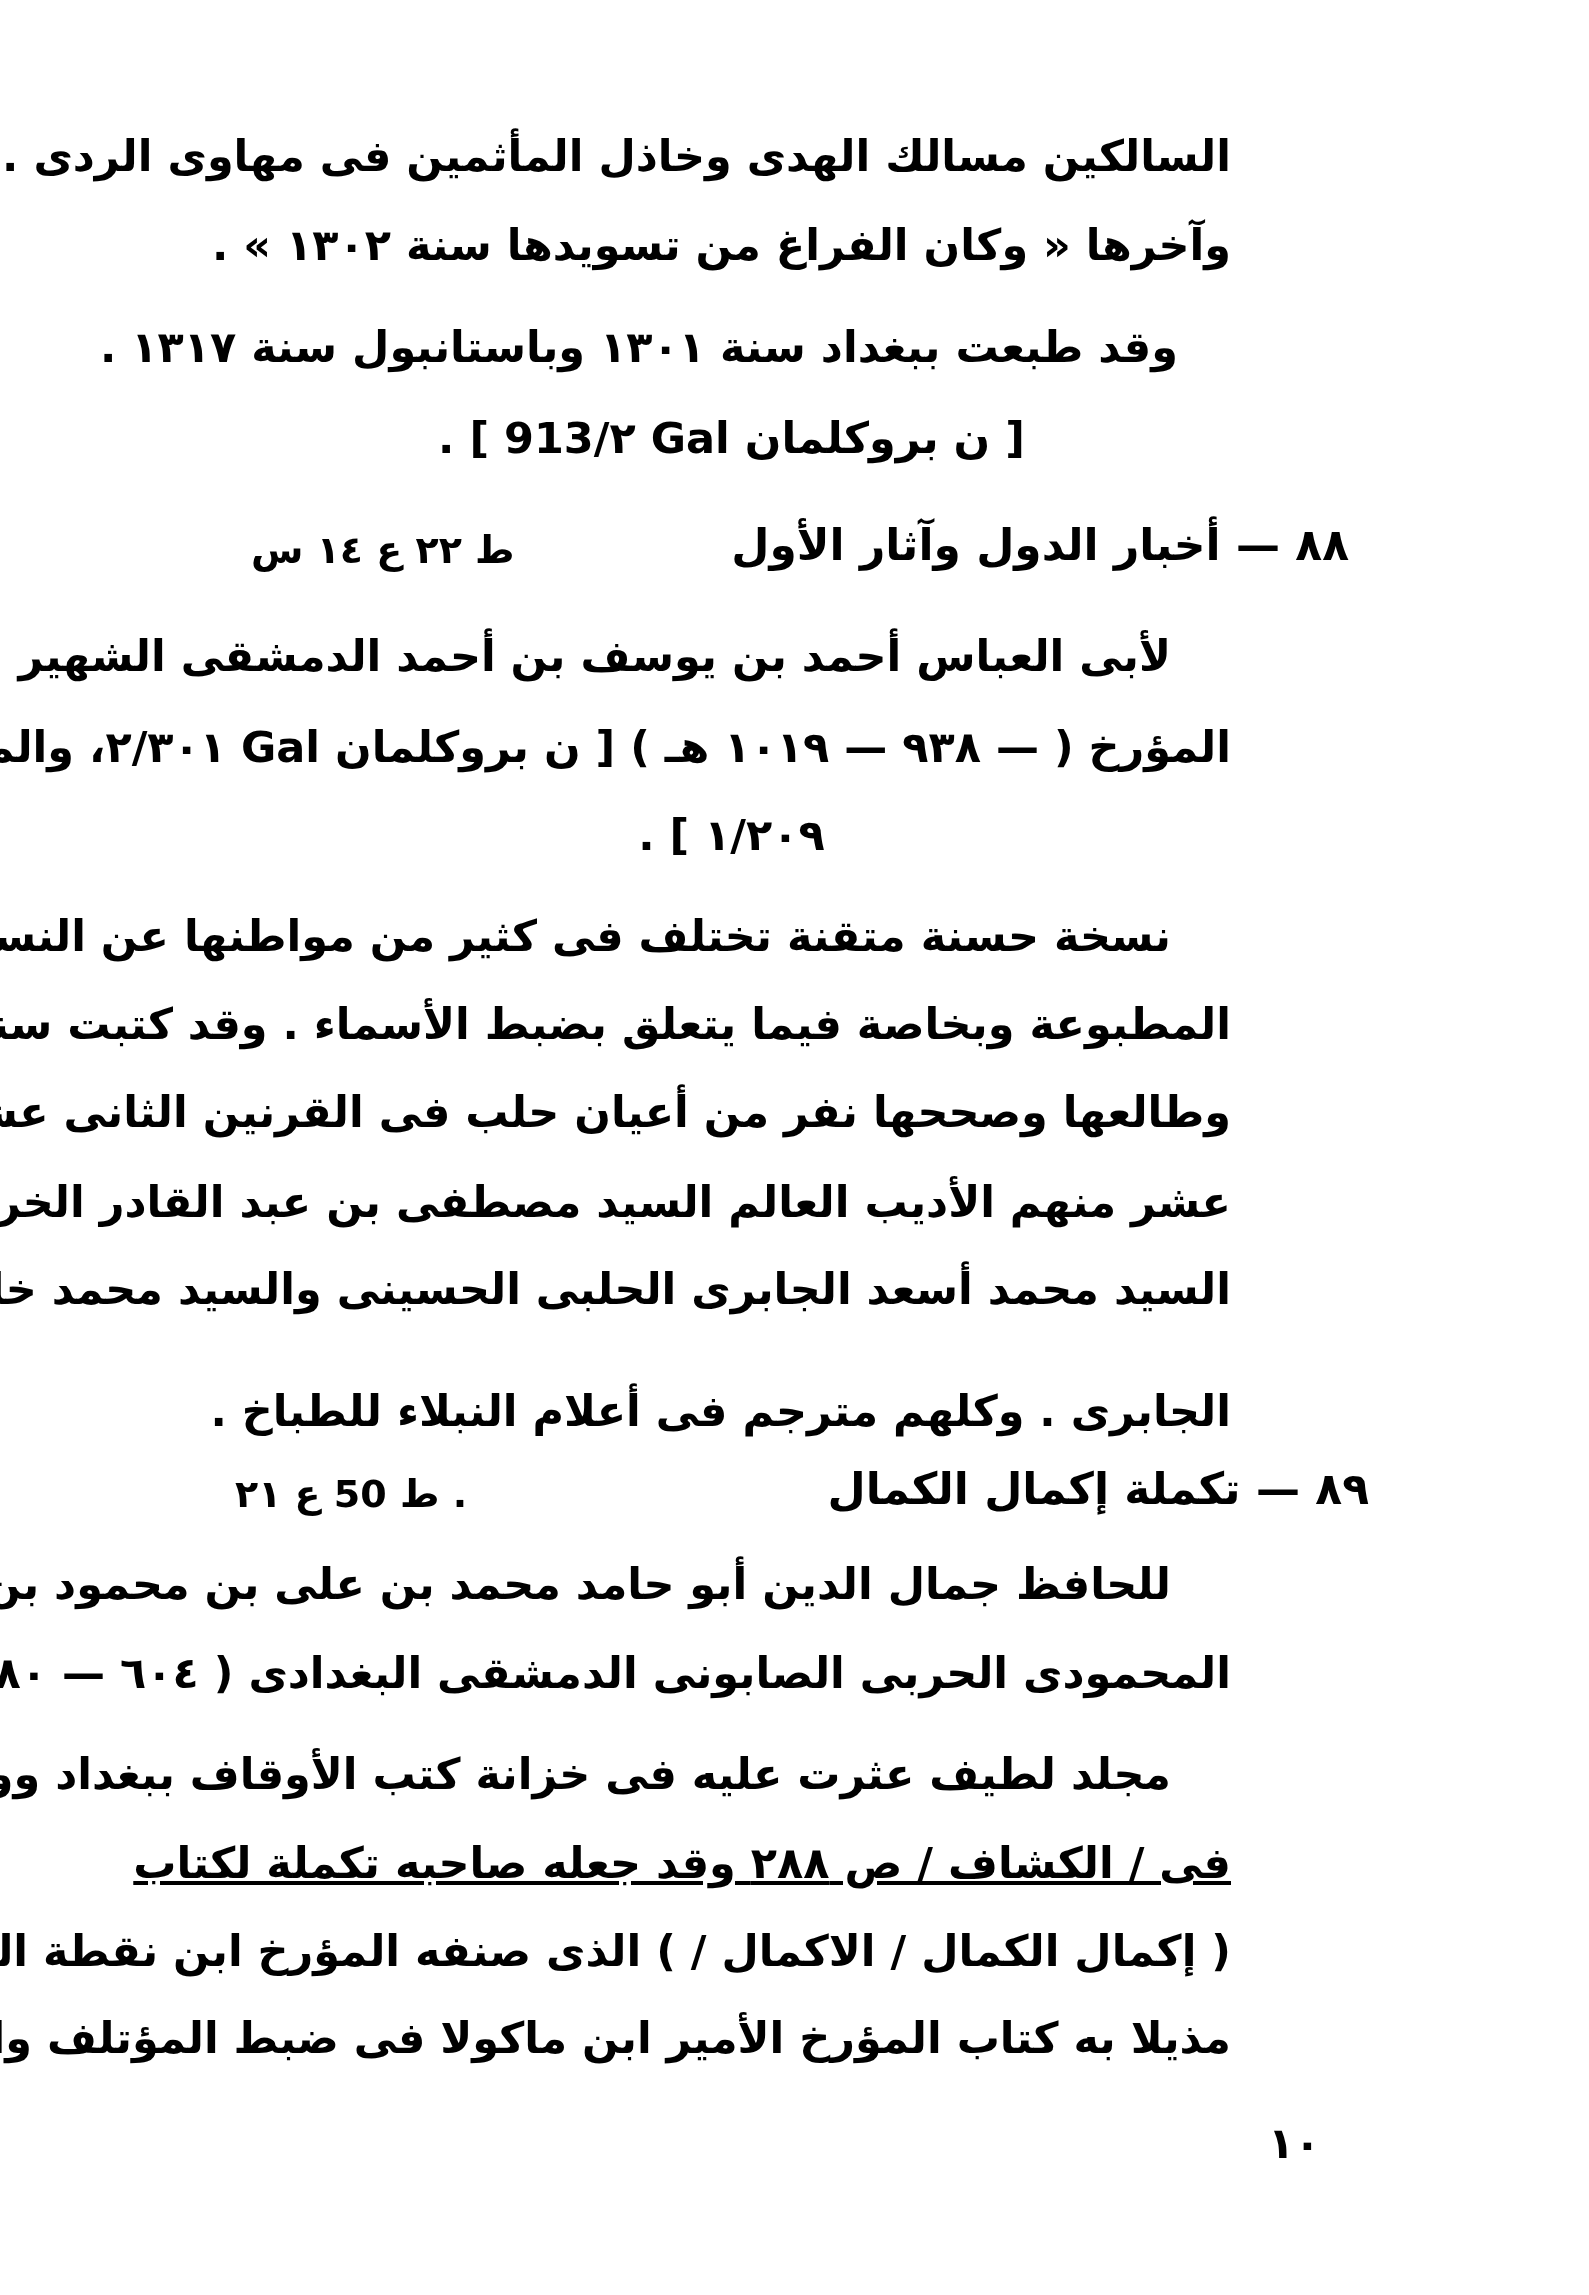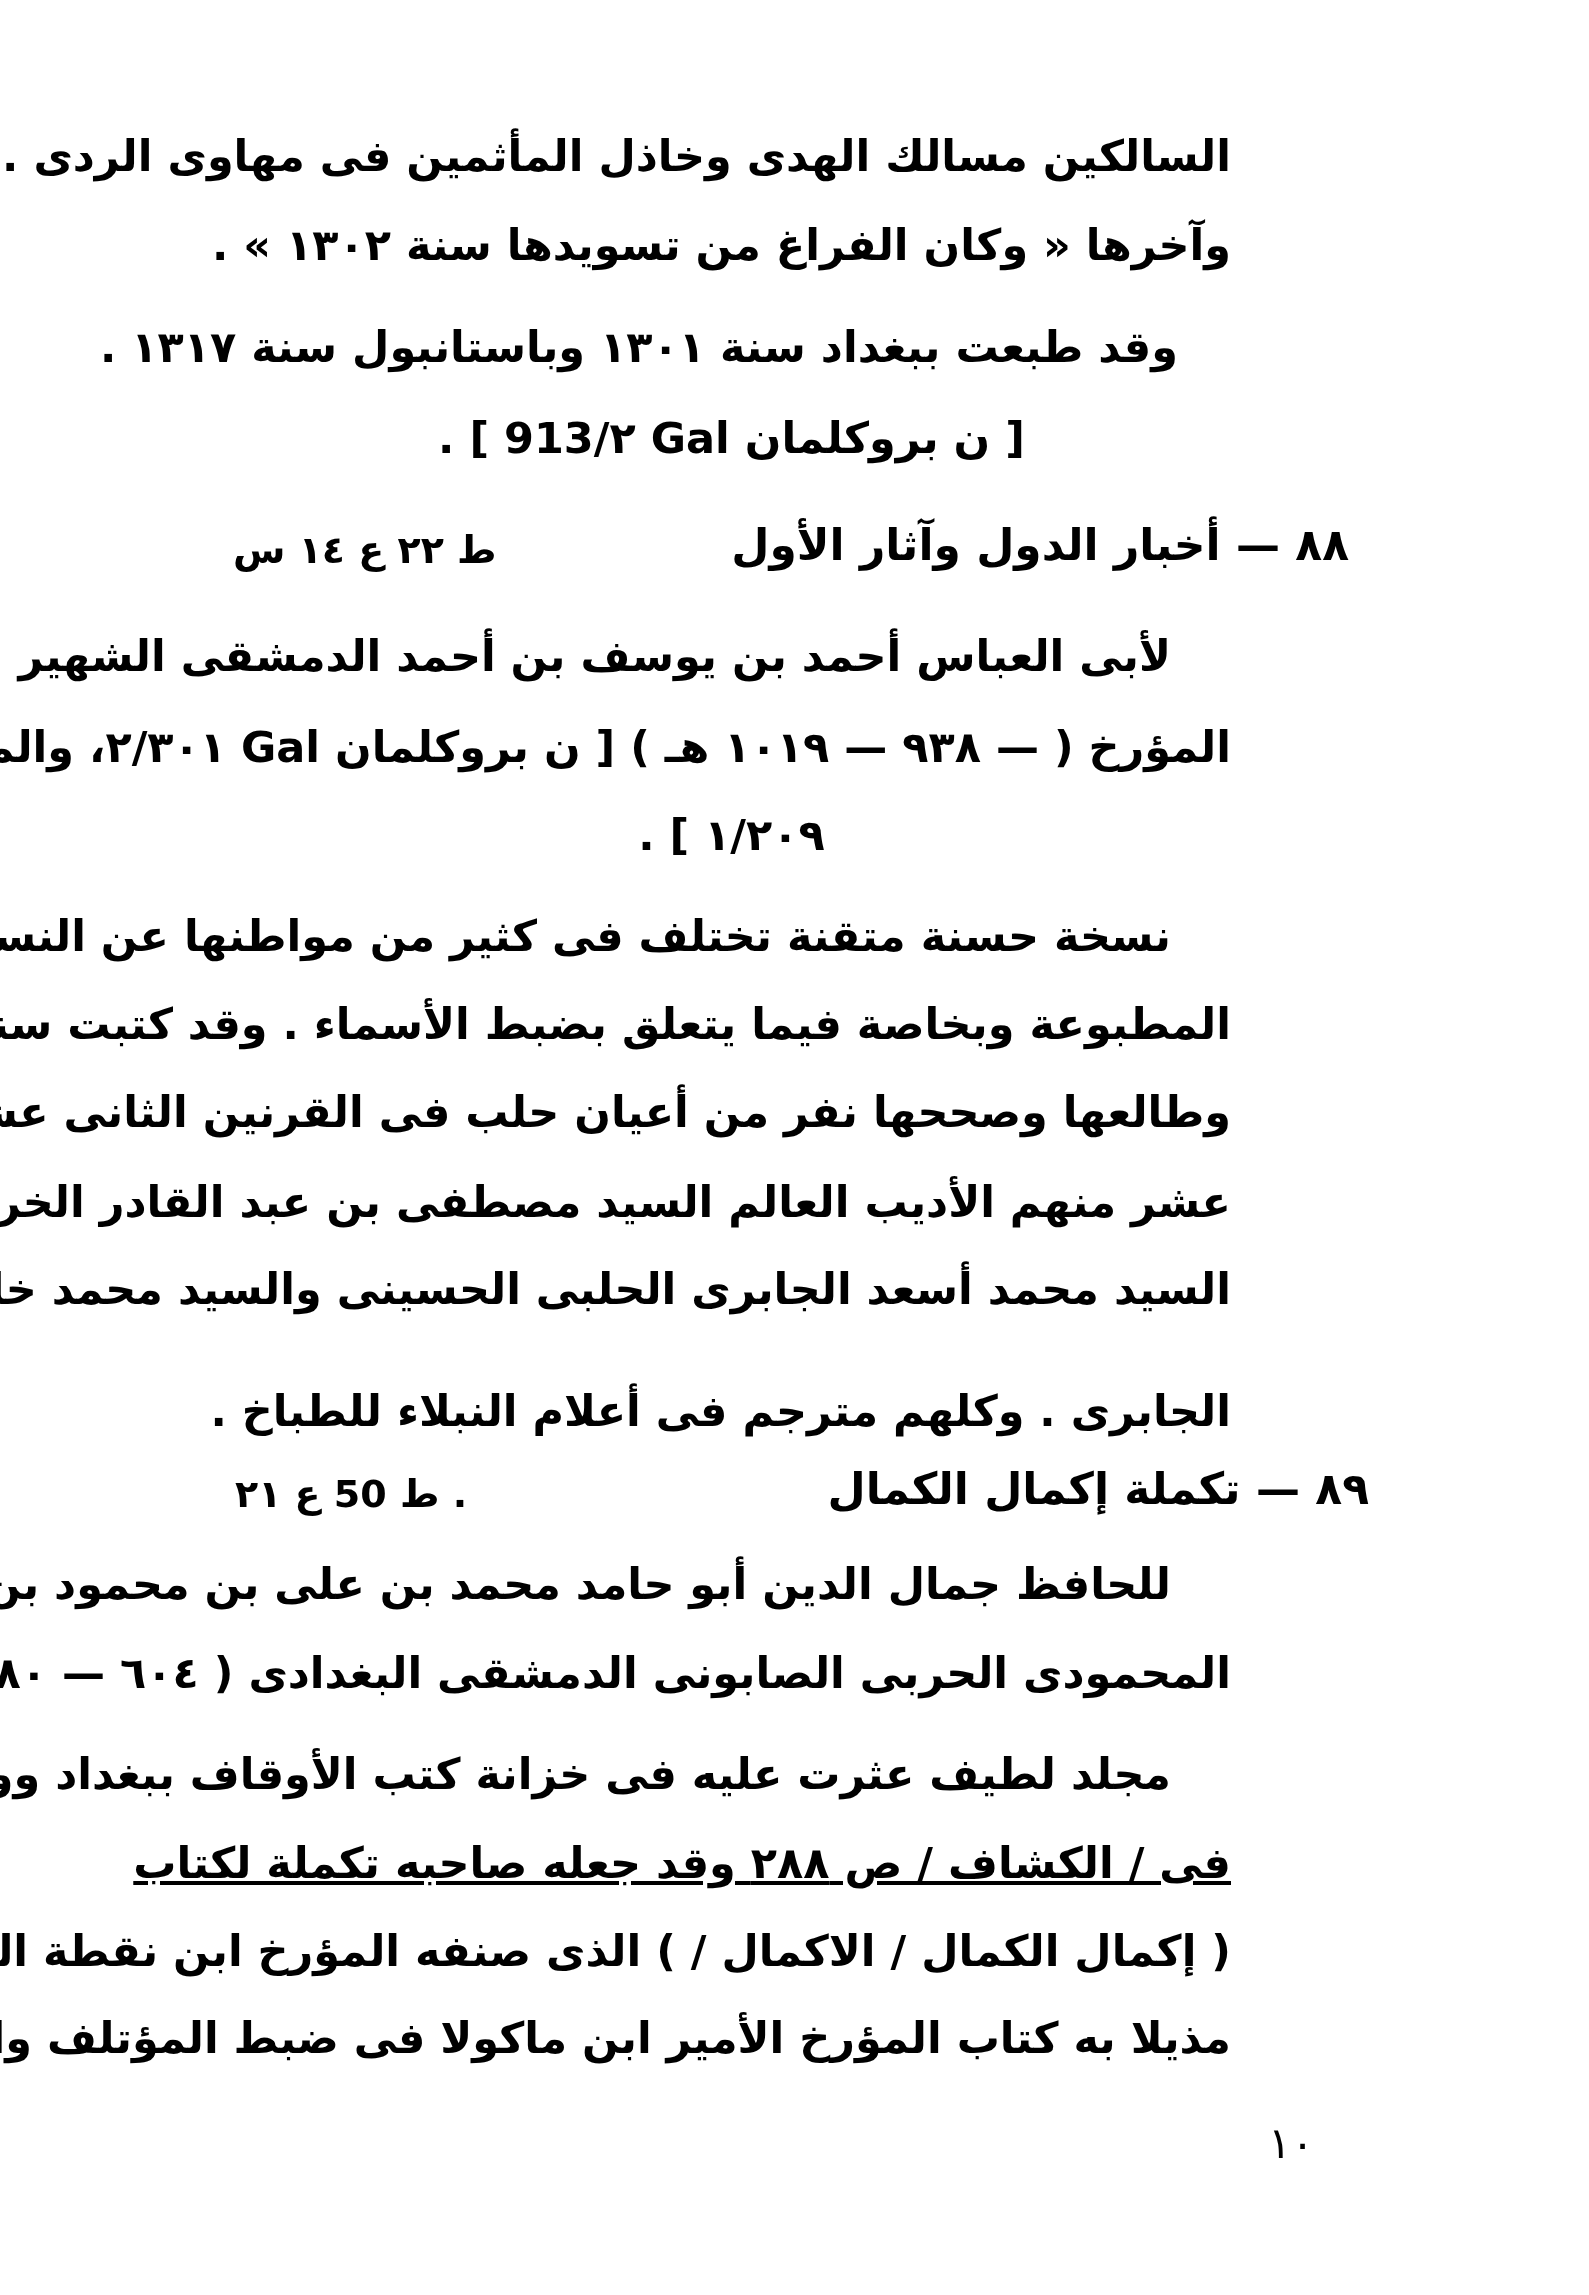--- a/index.html
+++ b/index.html
@@ -6,38 +6,38 @@
   body { width:1589px; height:2295px; position:relative; overflow:hidden;
          font-family:"DejaVu Sans", sans-serif; color:#000; }
   .line { position:absolute; direction:rtl; white-space:nowrap;
           font-size:43px; font-weight:bold; line-height:1; }
   .just { text-align:justify; text-align-last:justify; }
   .right { text-align:center; }
   .heading { position:absolute; direction:rtl; white-space:nowrap;
              font-size:44px; font-weight:bold; line-height:1; }
   .siglum { position:absolute; direction:rtl; white-space:nowrap;
             font-size:38px; font-weight:bold; line-height:1; }
-  .pagenum { position:absolute; font-size:43px; font-weight:normal; direction:rtl; }
+  .pagenum { position:absolute; font-size:43px; font-weight:bold; direction:rtl; }
 </style>
 </head>
 <body>
 
 <div>
   <div class="line just" style="left:232px; width:999px; top:135px;">السالكين مسالك الهدى وخاذل المأثمين فى مهاوى الردى . . . »</div>
   <div class="line right" style="left:232px; width:999px; top:224px;">وآخرها « وكان الفراغ من تسويدها سنة ١٣٠٢ » .</div>
   <div class="line just" style="left:269px; width:909px; top:326px;">وقد طبعت ببغداد سنة ١٣٠١ وباستانبول سنة ١٣١٧ .</div>
   <div class="line right" style="left:232px; width:999px; top:417px;">[ ن بروكلمان Gal ٢/913 ] .</div>
 </div>
 
 <div>
   <div class="heading" style="right:240px; top:523px;">
     <span>٨٨ —</span>
     <span>أخبار الدول وآثار الأول</span>
   </div>
-  <div class="siglum" style="left:233px; top:531px;">ط ٢٢ ع ١٤ س</div>
+  <div class="siglum" style="left:251px; top:531px;">ط ٢٢ ع ١٤ س</div>
 
   <div class="line just" style="left:232px; width:939px; top:635px;">لأبى العباس أحمد بن يوسف بن أحمد الدمشقى الشهير بالقرمانى</div>
   <div class="line just" style="left:232px; width:999px; top:726px;">المؤرخ ( — ٩٣٨ — ١٠١٩ هـ ) [ ن بروكلمان Gal ٢/٣٠١، والملحق</div>
   <div class="line right" style="left:232px; width:999px; top:814px;">١/٢٠٩ ] .</div>
 
   <div class="line just" style="left:232px; width:939px; top:915px;">نسخة حسنة متقنة تختلف فى كثير من مواطنها عن النسخة</div>
   <div class="line just" style="left:232px; width:999px; top:1003px;">المطبوعة وبخاصة فيما يتعلق بضبط الأسماء . وقد كتبت سنة ١١٢٣</div>
   <div class="line just" style="left:232px; width:999px; top:1091px;">وطالعها وصححها نفر من أعيان حلب فى القرنين الثانى عشر والثالث</div>
   <div class="line just" style="left:232px; width:999px; top:1181px;">عشر منهم الأديب العالم السيد مصطفى بن عبد القادر الخراط والمفتى</div>
   <div class="line just" style="left:232px; width:999px; top:1268px;">السيد محمد أسعد الجابرى الحلبى الحسينى والسيد محمد خليل أفندى</div>

